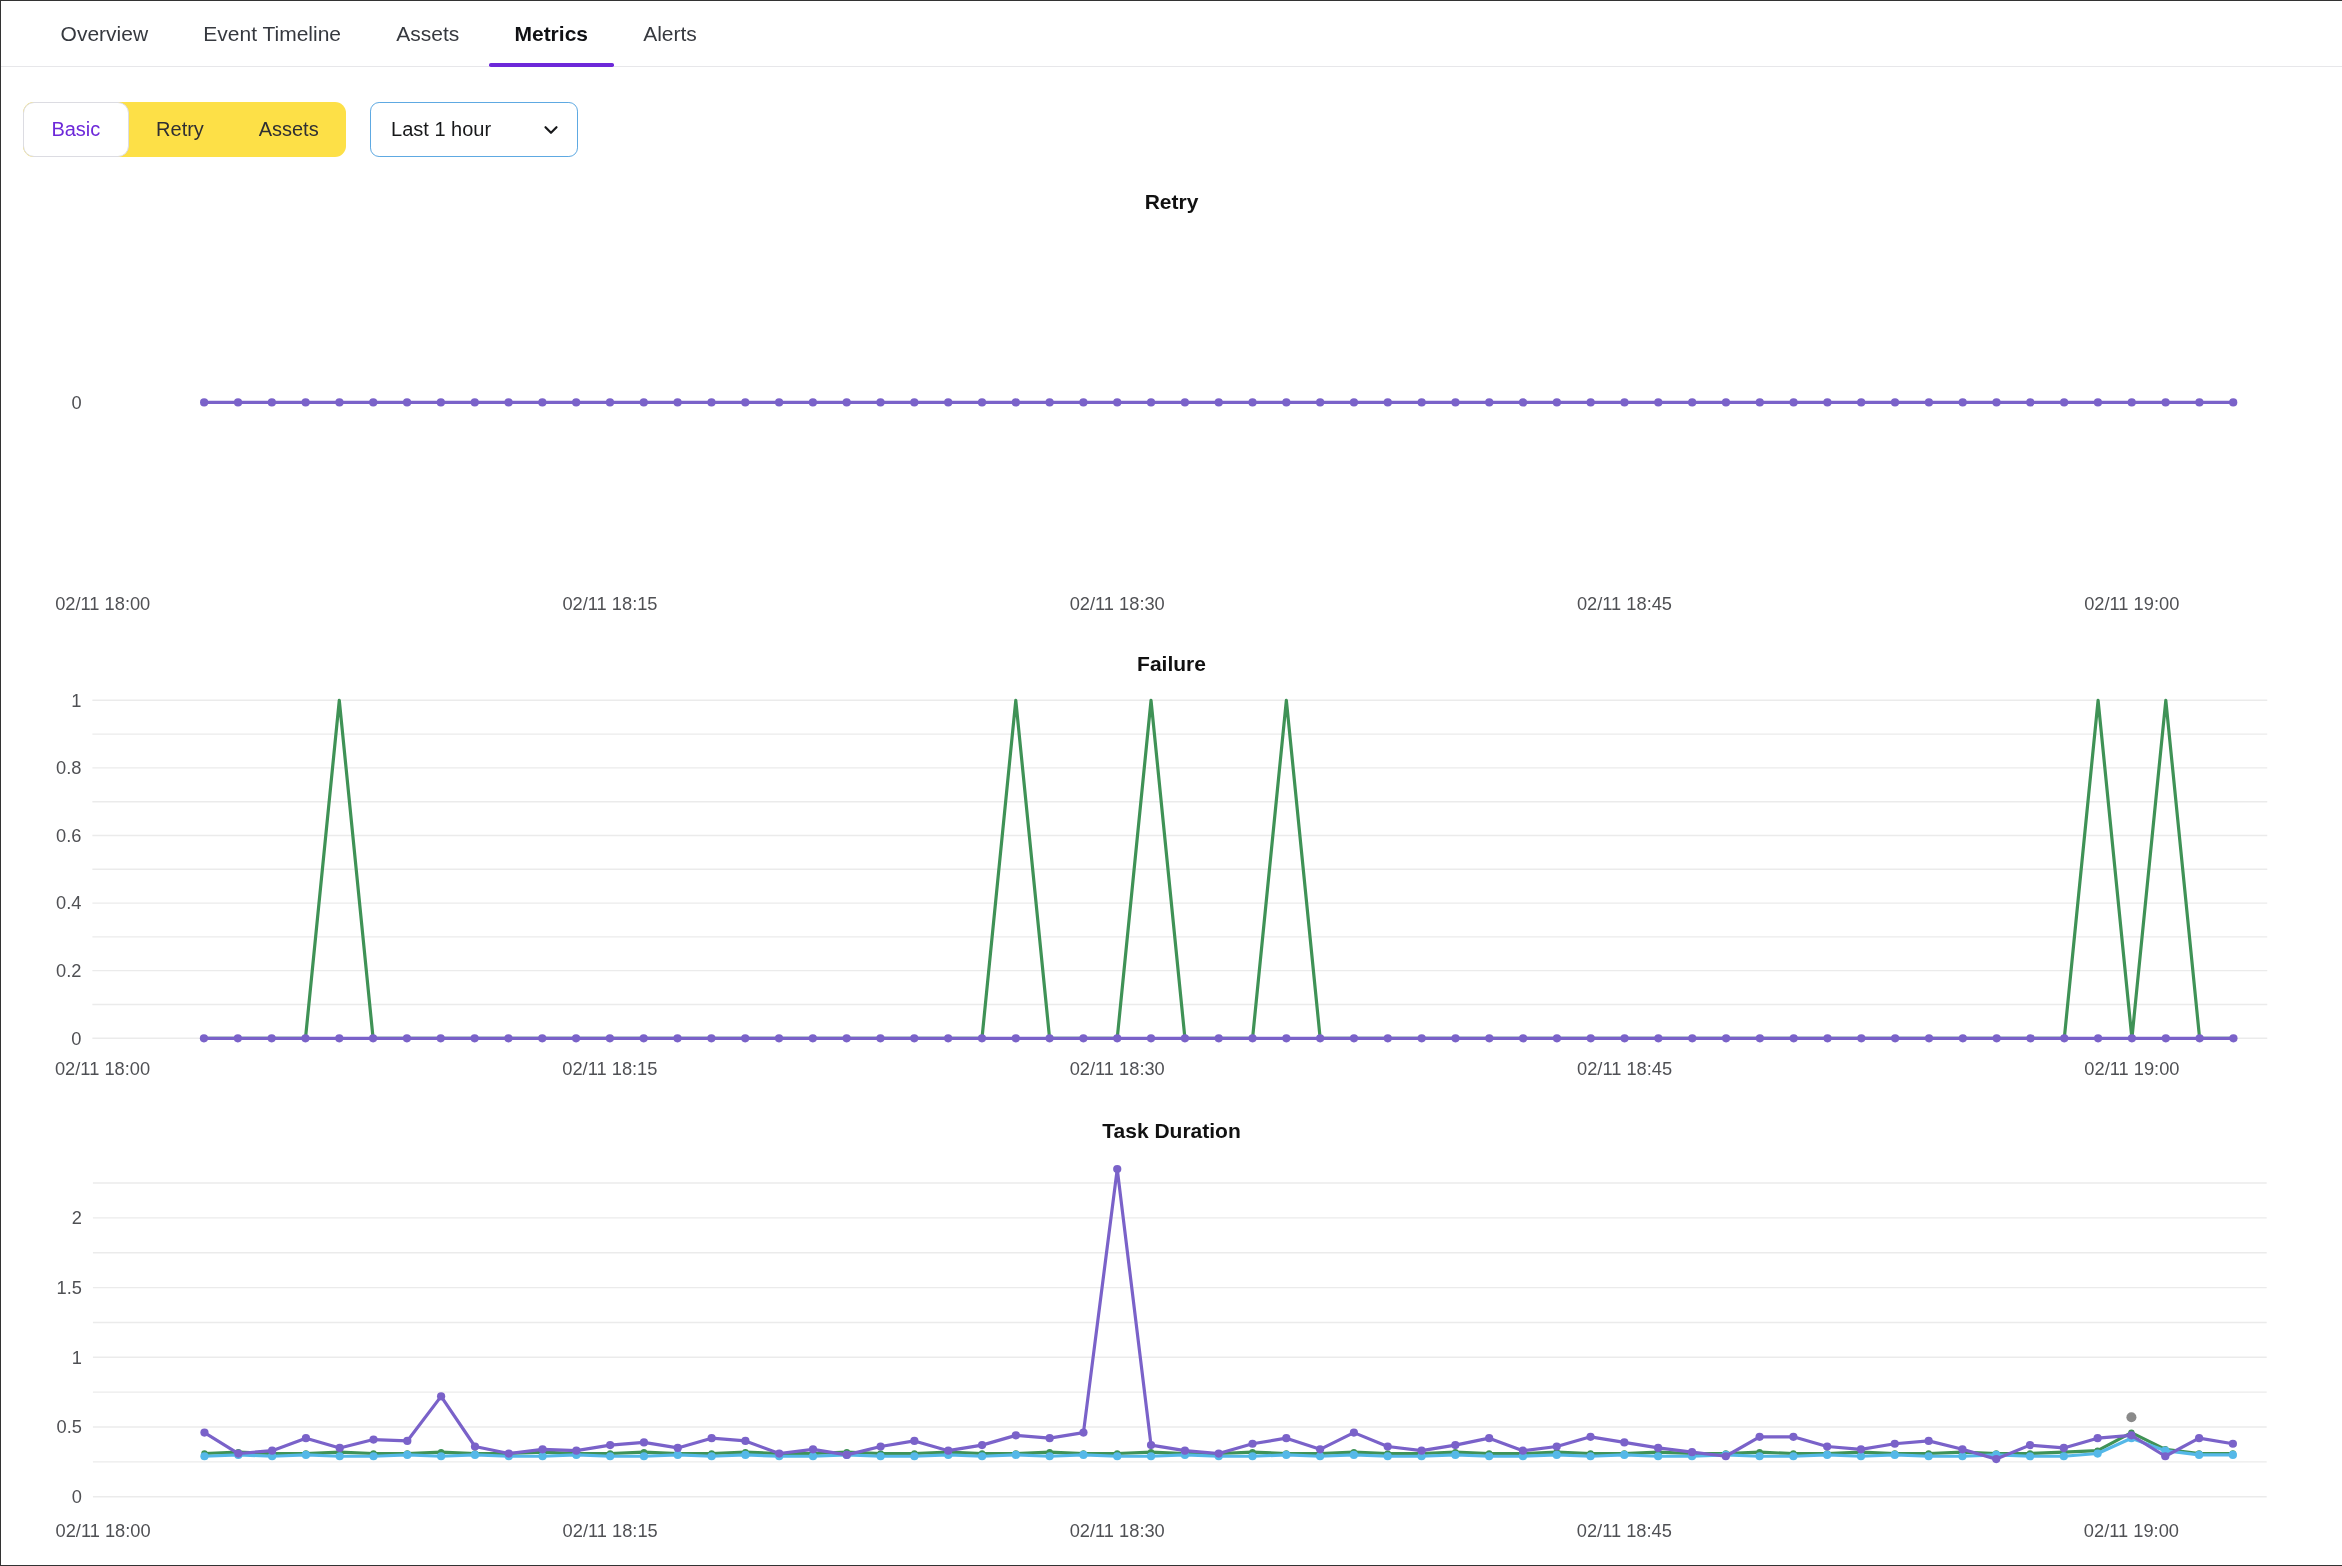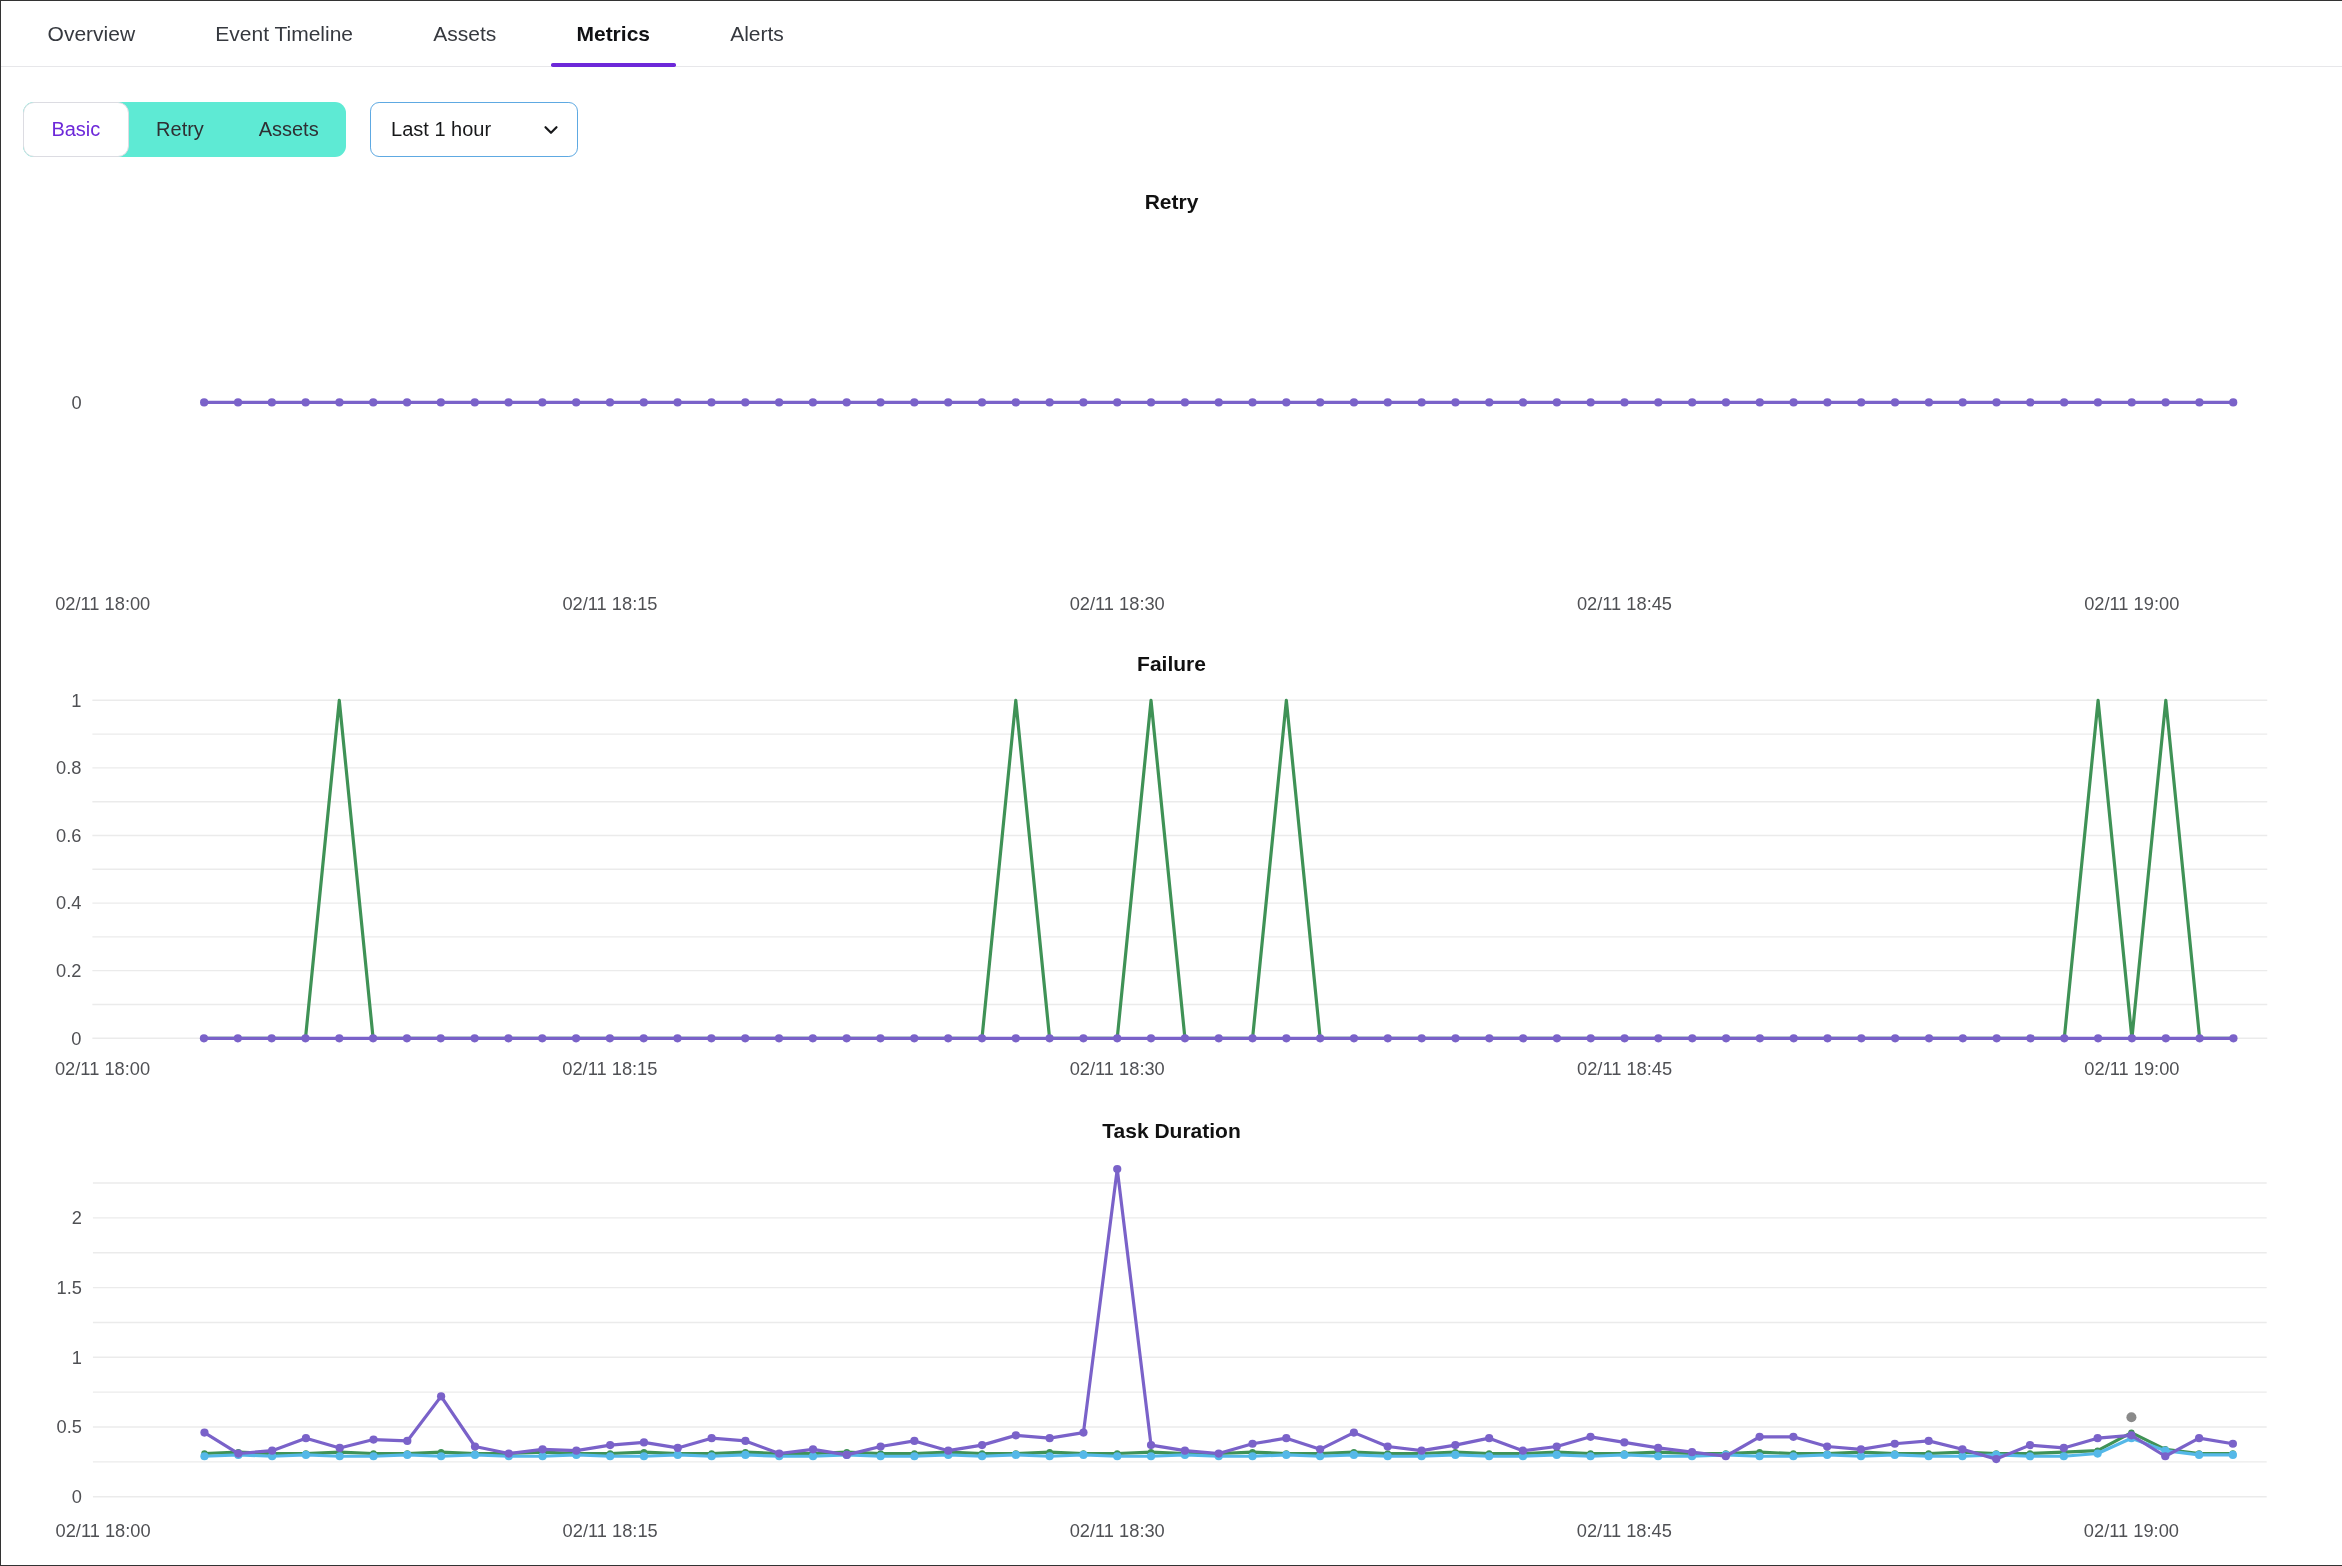--- a/index.html
+++ b/index.html
@@ -6,34 +6,34 @@
   html,body{background:#fff}
   body{
     width:2343px;height:1566px;
     border:1.8px solid #333;
     font-family:"Liberation Sans",sans-serif;
     overflow:hidden;
   }
   .tabbar{
     display:flex;align-items:stretch;height:66px;
     border-bottom:0.9px solid #e7e7ea;
-    padding-left:21px;gap:29px;
+    padding-left:34px;gap:4px;
   }
   .tab{
     display:flex;align-items:center;padding:0 25.6px;
     font-size:21px;color:#36393f;cursor:pointer;position:relative;white-space:nowrap;
   }
   .tab.active{font-weight:700;color:#101114}
   .tab.active::after{
     content:"";position:absolute;left:0;right:0;bottom:-0.9px;height:3.7px;
     background:var(--accent,#6d28d9);border-radius:1.8px;
   }
   .controls{display:flex;align-items:center;gap:24px;margin:35px 0 0 22px;height:55px}
   .segmented{
-    display:flex;background:#5eead4;border-radius:11px;height:55px;
+    display:flex;background:#fde047;border-radius:11px;height:55px;
   }
   .segment{
     padding:0 27.4px;height:55px;display:flex;align-items:center;
     font-size:20px;color:#2f2f33;border-radius:11px;cursor:pointer;white-space:nowrap;
   }
   .segment.active{
     background:#fff;color:var(--accent,#6d28d9);border:0.9px solid #dcdce2;font-weight:500;
   }
   .select{
     width:208px;height:55px;border:1.8px solid #5ea9e2;border-radius:9.1px;

